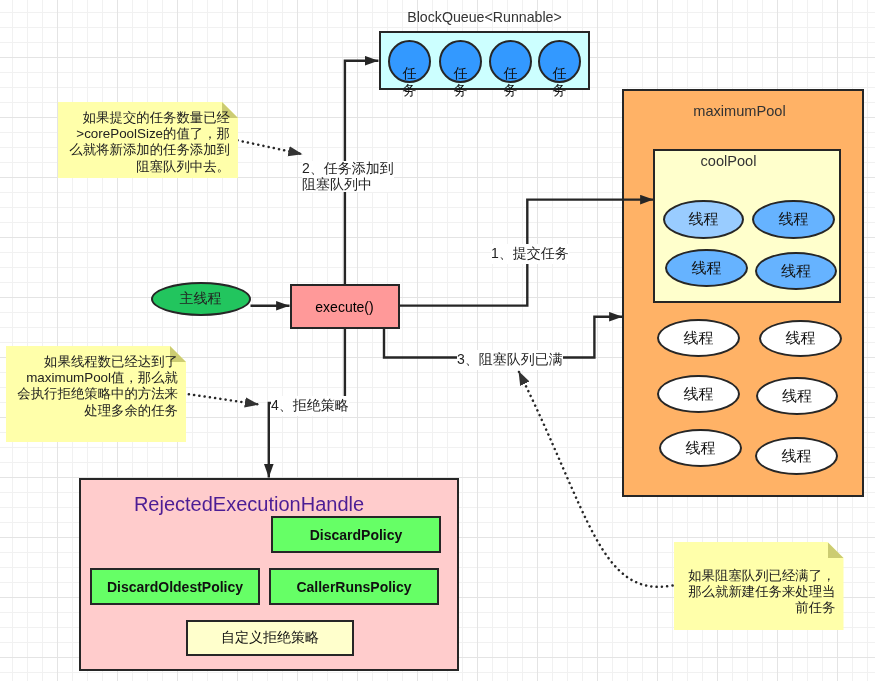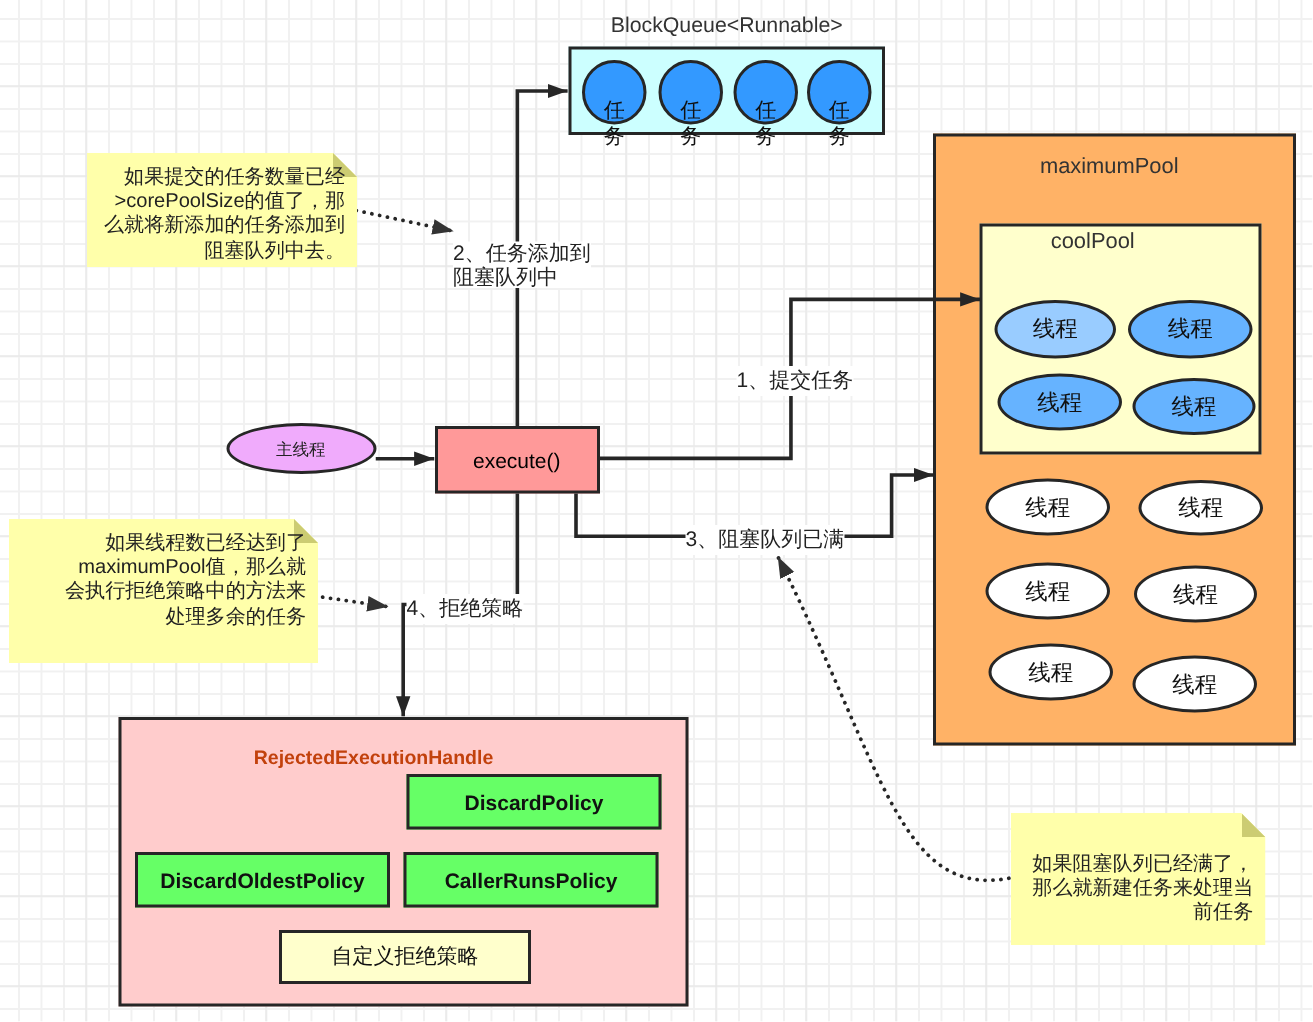--- a/index.html
+++ b/index.html
@@ -20,32 +20,32 @@
   .lab{position:absolute;text-align:center;}
 
   #queue-label{left:379px;top:7px;width:211px;height:20px;font-size:14.2px;color:#333;}
   #queue-box{left:379px;top:31px;width:211px;height:59px;background:#ccffff;}
   .task{position:absolute;width:43px;height:43px;border-radius:50%;border:2px solid #262626;
     background:#3399ff;box-sizing:border-box;display:flex;align-items:center;justify-content:center;
     font-size:14px;color:#111;line-height:16.2px;top:40px;height:43px;}
   .task span{display:block;width:15px;text-align:center;margin-top:40px;}
 
   #main-thread{left:150.5px;top:282px;width:100px;height:34px;border-radius:50%;border:2px solid #262626;
-    background:#f0abfc;box-sizing:border-box;font-size:11px;color:#222;}
+    background:#22c55e;box-sizing:border-box;font-size:14px;color:#222;}
   #execute{left:289.5px;top:284px;width:110px;height:45px;background:#ff9999;font-size:14px;color:#000000;}
 
   #maxpool{left:622px;top:89px;width:242px;height:408px;background:#ffb266;}
   #maxpool-label{left:620px;top:101px;width:239px;height:20px;font-size:14.6px;color:#333;}
   #coolpool{left:653px;top:149px;width:188px;height:154px;background:#ffffcc;}
   #coolpool-label{left:635px;top:151px;width:187px;height:20px;font-size:14.6px;color:#333;}
   .thr{position:absolute;border:2px solid #262626;border-radius:50%;box-sizing:border-box;
     display:flex;align-items:center;justify-content:center;font-size:15px;color:#111;}
 
   #rej-box{left:79px;top:478px;width:380px;height:193px;background:#ffcccc;}
-  #rej-title{left:59px;top:493px;width:380px;height:22px;font-size:13px;font-weight:bold;color:#c2410c;}
+  #rej-title{left:59px;top:493px;width:380px;height:22px;font-size:20px;font-weight:normal;color:#4c1d95;}
   .pol{position:absolute;border:2px solid #262626;box-sizing:border-box;background:#66ff66;
     display:flex;align-items:center;justify-content:center;font-size:14px;font-weight:bold;color:#111;}
   #custom{position:absolute;left:186px;top:620px;width:168px;height:36px;border:2px solid #262626;
     box-sizing:border-box;background:#ffffcc;display:flex;align-items:center;justify-content:center;
     font-size:14px;color:#111;}
 
   .note{position:absolute;z-index:8;font-size:13.4px;color:#222;line-height:16.2px;
     text-align:right;box-sizing:border-box;padding:8px 8px 0 8px;}
   .note-bg{position:absolute;left:0;top:0;width:100%;height:100%;background:#ffffaa;
     clip-path:polygon(0 0, calc(100% - 16px) 0, 100% 16px, 100% 100%, 0 100%);}
@@ -142,21 +142,21 @@
   <div class="note" style="left:58px;top:102px;width:180px;height:76px;">
     <span class="note-bg"></span>
     <span class="fold"></span>
     <span class="note-txt">
       <div>如果提交的任务数量已经</div>
       <div>&gt;corePoolSize的值了，那</div>
       <div>么就将新添加的任务添加到</div>
       <div>阻塞队列中去。</div>
     </span>
   </div>
-  <div class="note" style="left:6px;top:346px;width:206px;height:96px;">
+  <div class="note" style="left:6px;top:346px;width:180px;height:96px;">
     <span class="note-bg"></span>
     <span class="fold"></span>
     <span class="note-txt">
       <div>如果线程数已经达到了</div>
       <div>maximumPool值，那么就</div>
       <div>会执行拒绝策略中的方法来</div>
       <div>处理多余的任务</div>
     </span>
   </div>
   <div class="note" style="left:673.5px;top:542px;width:170px;height:88px;padding-top:26px;">

